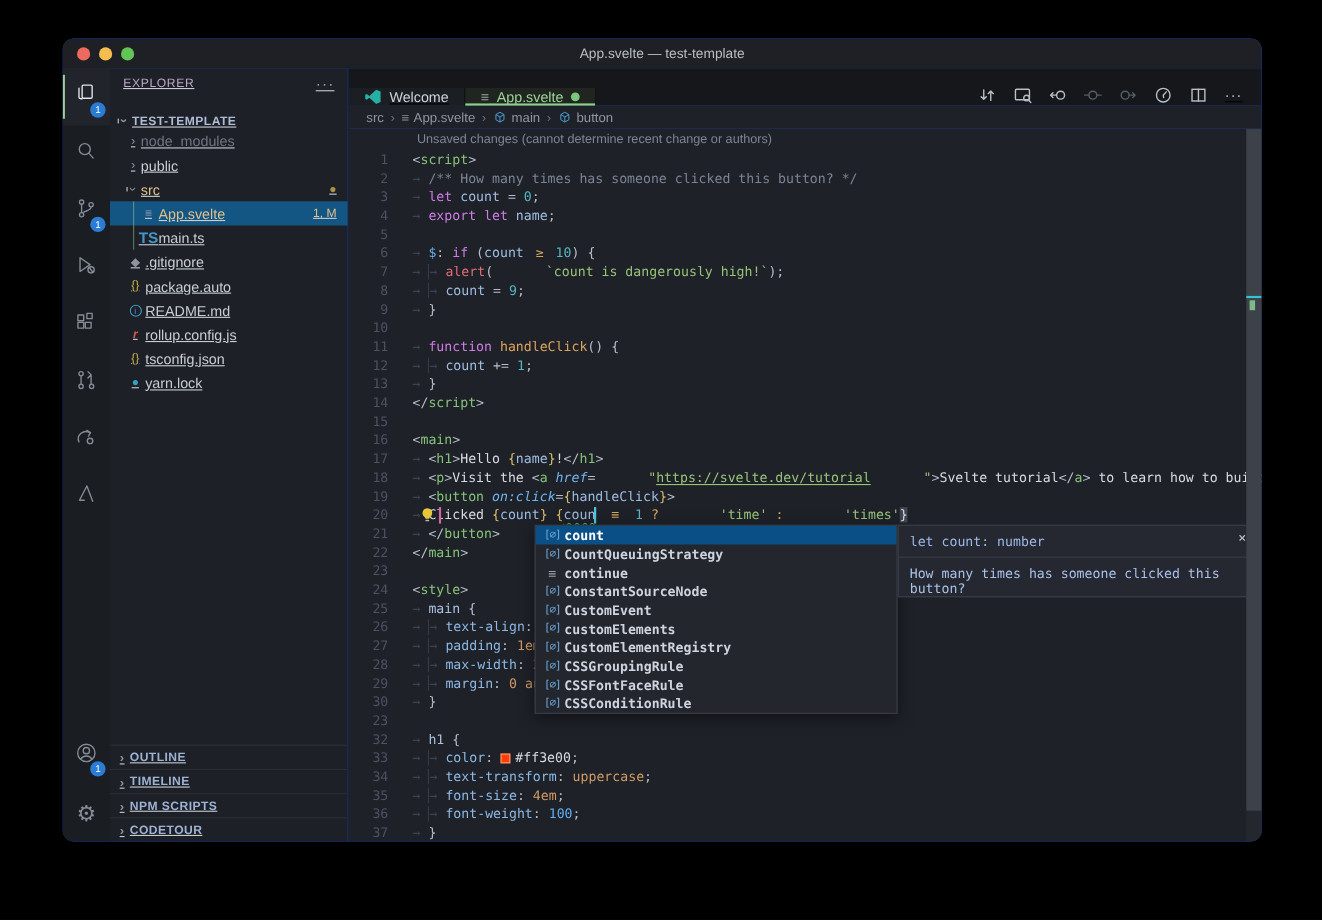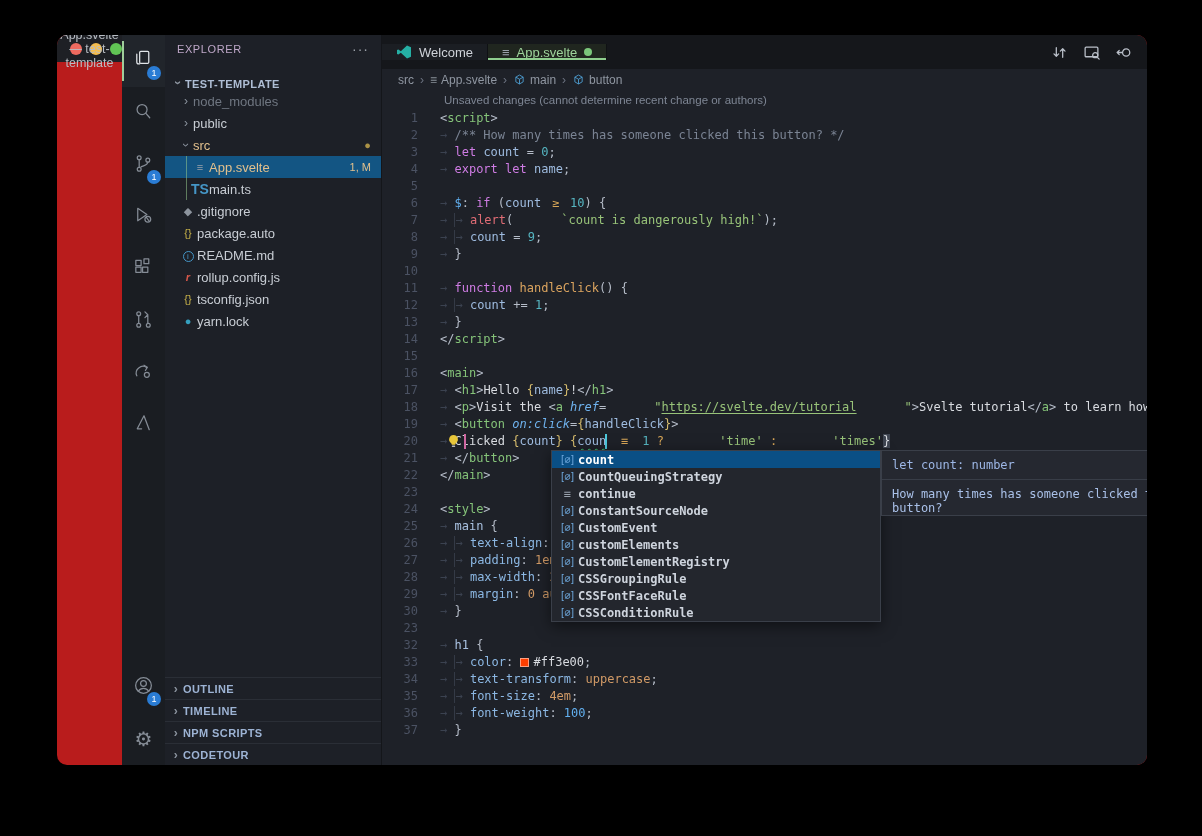--- a/index.html
+++ b/index.html
@@ -1,20 +1,20 @@
 <!DOCTYPE html>
 <html><head>
 <meta charset="utf-8">
 <style>
   * { margin:0; padding:0; box-sizing:border-box; }
   html,body { width:1202px; height:836px; background:#000; overflow:hidden;
     font-family:"Liberation Sans", sans-serif; }
   #window { position:absolute; left:57px; top:35px; width:1090px; height:730px;
-    background:#b91c1c; border-radius:10px; overflow:hidden;
-    box-shadow:0 24px 70px rgba(0,0,0,.8); display:flex; flex-direction:row; }
+    background:#1d4ed8; border-radius:10px; overflow:hidden;
+    box-shadow:0 24px 70px rgba(0,0,0,.8); display:flex; flex-direction:column; }
   
   #titlebar { height:27px; background:#1e2025; display:flex; align-items:center;
     position:relative; flex:none; }
   .lights { display:flex; gap:8px; padding-left:13px; }
   .light { width:12px; height:12px; border-radius:50%; }
   .l-red{background:#ee6a5f;} .l-yel{background:#f5bd4f;} .l-grn{background:#61c454;}
   #title-text { position:absolute; left:0; right:0; text-align:center; color:#b8bdc4;
     font-size:12.5px; }
   
   #mainrow { flex:1; display:flex; min-height:0; }
@@ -28,21 +28,21 @@
     width:2px; background:#9fce9b; }
   .act-item svg { width:23px; height:23px; stroke:currentColor; fill:none;
     stroke-width:1.3; stroke-linecap:round; stroke-linejoin:round; }
   .badge { position:absolute; right:4px; bottom:7px; min-width:14px; height:14px;
     border-radius:8px; background:#2a7cd4; color:#fff; font-size:9px; line-height:14px;
     text-align:center; padding:0 2px; }
   .act-spacer { flex:1; }
   .gear-glyph { font-size:20px; color:#858c96; }
   
   #sidebar { width:216px; background:#1d2027; flex:none; display:flex;
-    flex-direction:column; font-size:13px; color:#c8cdd4; position:relative; }
+    flex-direction:column; font-size:13px; color:#c8cdd4; position:relative;text-decoration:underline; }
   #sb-header { height:28px; display:flex; align-items:center; padding:0 12px;
     flex:none; }
   #sb-header .hdr-label { font-size:11px; letter-spacing:.6px; color:#bfa8c9; flex:1; }
   #sb-header .hdr-more { color:#9aa0a8; font-size:14px; letter-spacing:1px; }
   #sb-section { height:27px; display:flex; align-items:flex-end; padding:0 6px;
     font-weight:bold; font-size:11px; letter-spacing:.4px; color:#aebdd4; flex:none; }
   #tree { flex:none; position:relative; }
   .row { height:22px; display:flex; align-items:center; padding-right:10px;
     white-space:nowrap; }
   .row.selected { background:#135583; }
@@ -56,22 +56,22 @@
   .row .lbl { flex:1; overflow:hidden; }
   .row .meta { font-size:11px; margin-left:6px; }
   #tree-guide { position:absolute; left:21px; width:1px; background:rgba(150,200,140,.55); }
   #sb-fill { flex:1; }
   .sb-sec { height:22px; display:flex; align-items:center; border-top:1px solid #2a2e36;
     font-weight:bold; font-size:11px; letter-spacing:.4px; color:#9db3d4; padding:0 4px;
     flex:none; }
   
   #editorcol { flex:1; display:flex; flex-direction:column; min-width:0;
     border-left:1px solid #14161a; }
-  #tabbar { height:34px; background:#15171b; display:flex; align-items:center;
-    flex:none; }
+  #tabbar { height:34px; background:#15171b; display:flex; align-items:flex-end;
+    flex:none;text-decoration:underline; }
   .tab { display:flex; align-items:center; gap:7px; padding:0 14px; font-size:13px;
     border-right:1px solid #0f1114; position:relative; }
   .tab.inactive { background:#1b1e23; color:#cfd3d9; }
   .tab.active { background:#20261f; color:#9ed49b; }
   .tab.active::after { content:""; position:absolute; left:0; right:0; bottom:0;
     height:2px; background:#8fce8e; }
   .tab .ticon { width:16px; height:16px; flex:none; }
   .tab .lines-icon { color:#9aa1ab; font-size:13px; }
   .mod-dot { width:8px; height:8px; border-radius:50%; background:#7bc77b; }
   #tab-actions { margin-left:auto; display:flex; align-items:center; gap:13px;

